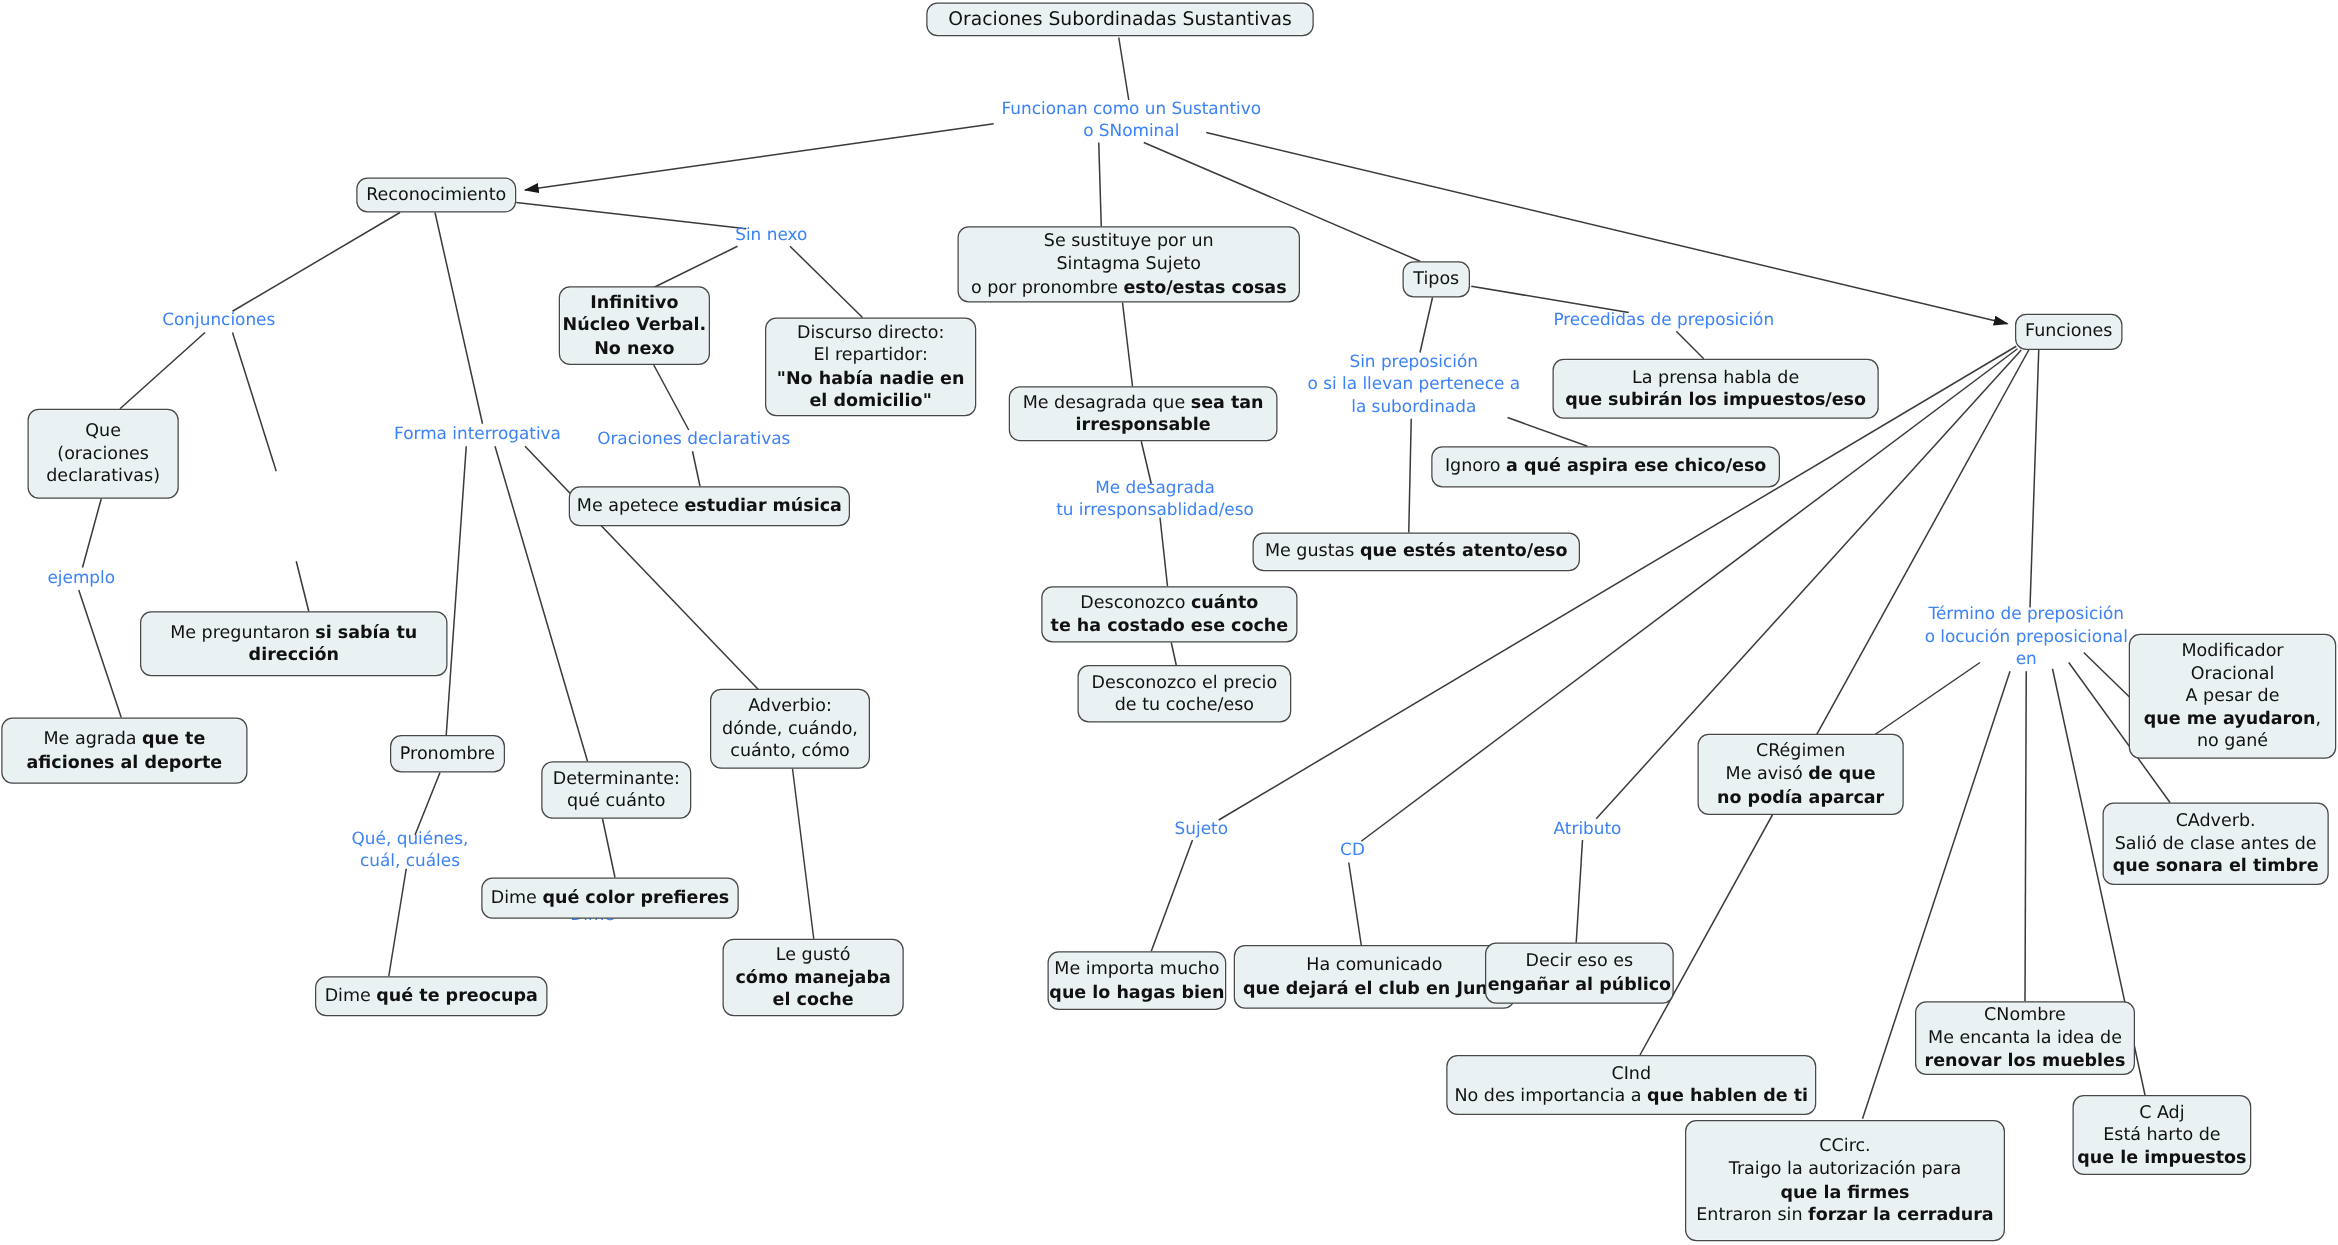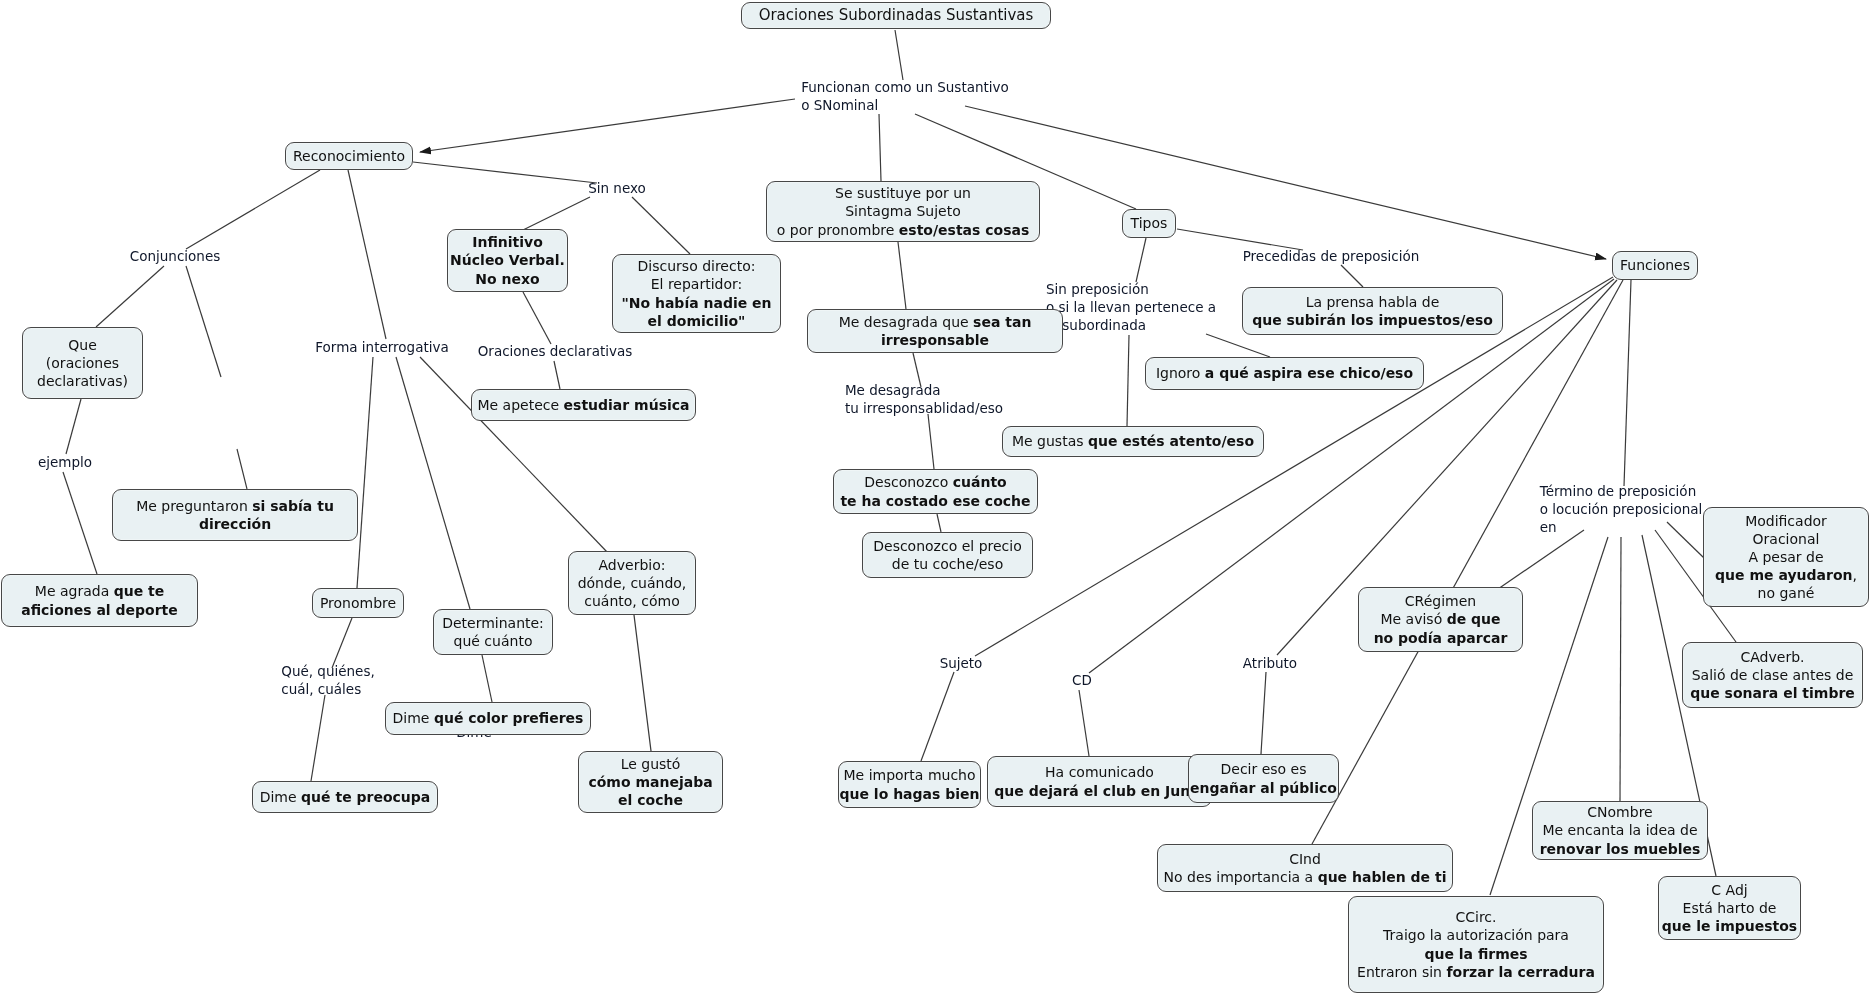--- a/index.html
+++ b/index.html
@@ -1,19 +1,19 @@
 <!DOCTYPE html>
 <html><head>
 <meta charset="utf-8">
 <style>
   html,body{margin:0;padding:0;background:#ffffff;font-family:"DejaVu Sans",sans-serif;}
   #stage{position:relative;width:1870px;height:996px;background:#ffffff;overflow:hidden;}
   #edges{position:absolute;left:0;top:0;width:1870px;height:996px;z-index:0;}
-  .label{position:absolute;transform:translate(-50%,-50%);font-size:13.5px;
-         line-height:1.32;color:#0f172a;white-space:nowrap;z-index:1;}
+  .label{position:absolute;transform:translate(-50%,-50%);text-align:center;font-size:13.5px;
+         line-height:1.32;color:#3b82f6;white-space:nowrap;z-index:1;}
   .node{position:absolute;box-sizing:border-box;background:#e9f1f3;border:1.6px solid #474747;
         border-radius:9px;display:flex;flex-direction:column;justify-content:center;align-items:center;
         text-align:center;font-size:14px;line-height:1.3;color:#111111;z-index:2;padding:2px 6px;
         white-space:nowrap;box-shadow:0 0 0 0.5px rgba(255,255,255,0.6) inset;}
   .node.title{font-size:15px;}
   .node b,.label b{font-weight:bold;}
 </style>
 </head>
 <body>
 
@@ -147,21 +147,21 @@
       <div><span>Infinitivo</span></div>
       <div><span>Núcleo Verbal.</span></div>
       <div><span>No nexo</span></div>
     </div>
     <div class="node" style="left: 612px; top: 254px; width: 169px; height: 79px;">
       <div><span>Discurso directo:</span></div>
       <div><span>El repartidor:</span></div>
       <div><b>"No había nadie en</b></div>
       <div><b>el domicilio"</b></div>
     </div>
-    <div class="node" style="left: 471px; top: 389px; width: 225px; height: 32px;">
+    <div class="node" style="left: 455px; top: 389px; width: 225px; height: 32px;">
       <div><span>Me apetece </span><b>estudiar música</b></div>
     </div>
     <div class="node" style="left: 312px; top: 588px; width: 92px; height: 30px;">
       <div><span>Pronombre</span></div>
     </div>
     <div class="node" style="left: 433px; top: 609px; width: 120px; height: 46px;">
       <div><span>Determinante:</span></div>
       <div><span>qué cuánto</span></div>
     </div>
     <div class="node" style="left: 568px; top: 551px; width: 128px; height: 64px;">
@@ -178,21 +178,21 @@
     <div class="node" style="left: 578px; top: 751px; width: 145px; height: 62px;">
       <div><span>Le gustó</span></div>
       <div><b>cómo manejaba</b></div>
       <div><b>el coche</b></div>
     </div>
     <div class="node" style="left: 766px; top: 181px; width: 274px; height: 61px;">
       <div><span>Se sustituye por un</span></div>
       <div><span>Sintagma Sujeto</span></div>
       <div><span>o por pronombre </span><b>esto/estas cosas</b></div>
     </div>
-    <div class="node" style="left: 807px; top: 309px; width: 256px; height: 44px;">
+    <div class="node" style="left: 807px; top: 309px; width: 215px; height: 44px;">
       <div><span>Me desagrada que </span><b>sea tan</b></div>
       <div><b>irresponsable</b></div>
     </div>
     <div class="node" style="left: 833px; top: 469px; width: 205px; height: 45px;">
       <div><span>Desconozco </span><b>cuánto</b></div>
       <div><b>te ha costado ese coche</b></div>
     </div>
     <div class="node" style="left: 862px; top: 532px; width: 171px; height: 46px;">
       <div><span>Desconozco el precio</span></div>
       <div><span>de tu coche/eso</span></div>

